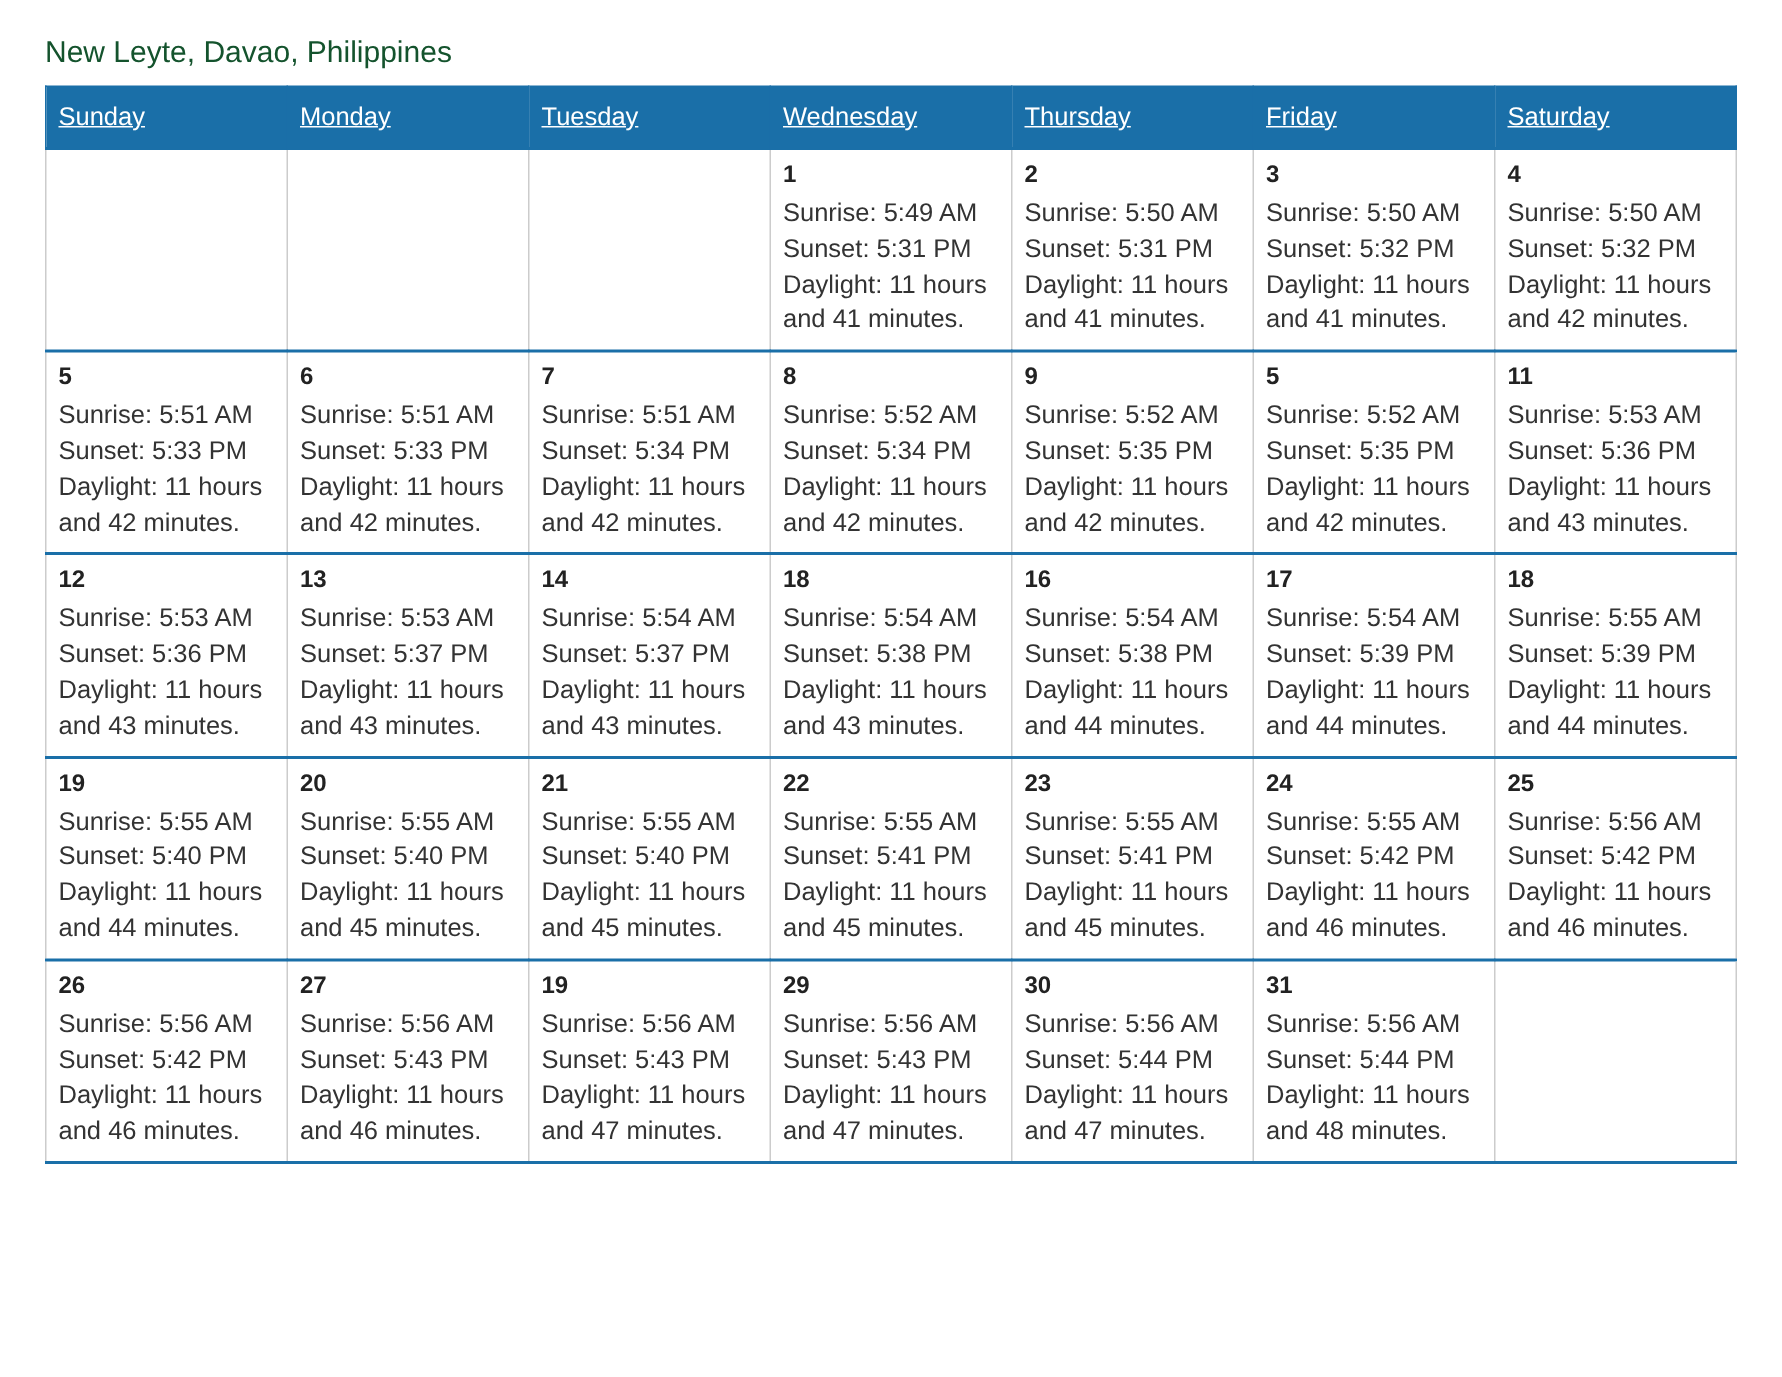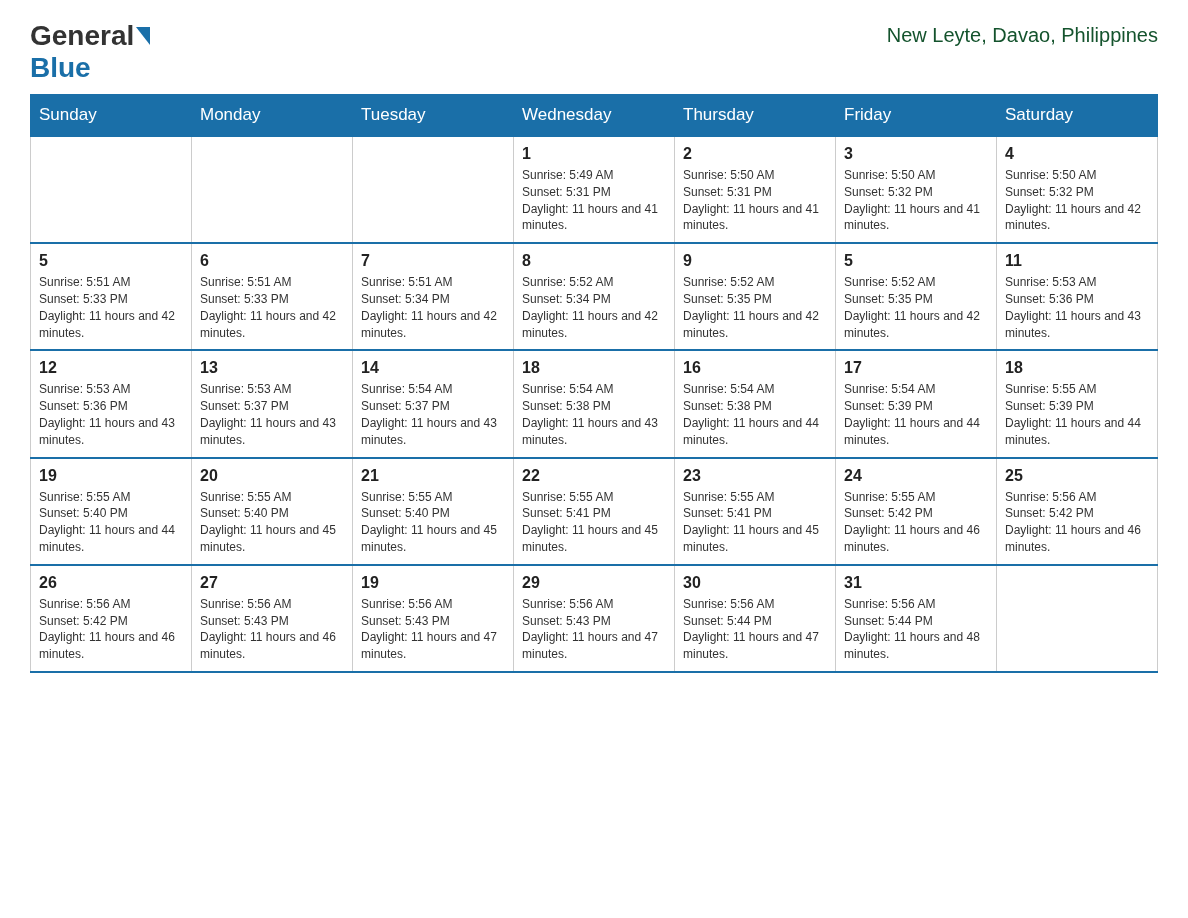--- a/index.html
+++ b/index.html
@@ -65,20 +65,21 @@
       margin-top: 10px;
     }
     .calendar-table th {
       background-color: #1a6fa8;
       color: #fff;
       font-size: 17px;
       font-weight: normal;
       padding: 10px 8px;
       text-align: left;
       border: 1px solid #1a6fa8;
+      text-decoration: underline;
     }
     .calendar-table td {
       vertical-align: top;
       padding: 8px;
       border: 1px solid #ccc;
       width: calc(100% / 7);
       min-height: 110px;
       font-size: 13px;
       color: #333;
       background: #fff;
@@ -88,40 +89,31 @@
     }
     .day-num {
       font-size: 16px;
       font-weight: bold;
       color: #222;
       display: block;
       margin-bottom: 4px;
     }
     .day-info {
       color: #333;
-      font-size: 12px;
+      font-size: 17px;
       line-height: 1.4;
     }
     .empty-cell {
       background: #fff;
     }
   </style>
 </head>
 <body>
 
 <div class="header">
-  <div class="logo">
-    <div class="logo-text">
-      <span class="logo-general">General</span>
-      <span class="logo-triangle"></span>
-    </div>
-    <div>
-      <span class="logo-blue">Blue</span>
-    </div>
-  </div>
   <div class="title-area">
     <div class="location">New Leyte, Davao, Philippines</div>
   </div>
 </div>
 
 <table class="calendar-table">
   <thead>
     <tr>
     <th>Sunday</th>
         <th>Monday</th>

